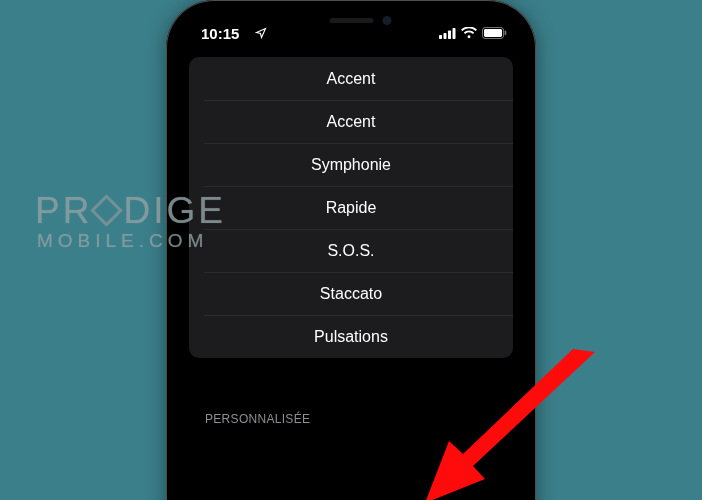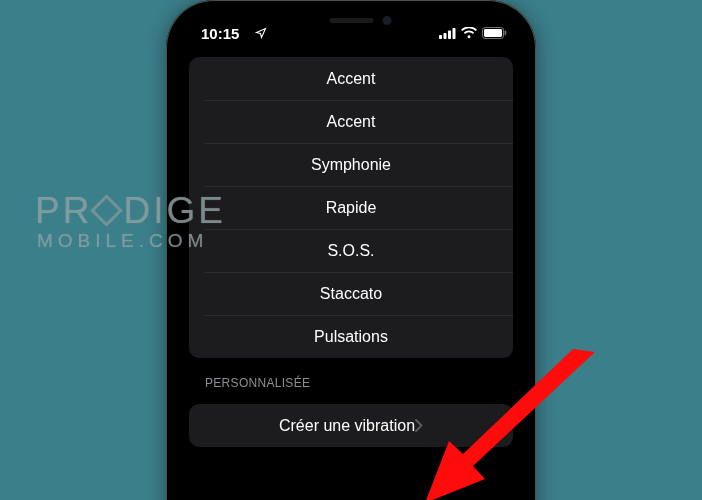--- a/index.html
+++ b/index.html
@@ -101,20 +101,21 @@
       top: 0; left: 15px; right: 0;
       height: 1px;
       background: #2c2c2e;
     }
     .section-header {
       font-size: 12px;
       color: #8e8e93;
       text-transform: uppercase;
       letter-spacing: 0.3px;
       padding: 18px 16px 6px 16px;
+      margin-top: 36px;
     }
     .chevron svg { display: block; }
     .watermark {
       position: absolute;
       left: 35px;
       top: 192px;
       font-family: Impact, "Arial Black", sans-serif;
       color: rgba(135,152,155,0.75);
       text-shadow: 0 0 1px rgba(200,210,212,0.4);
       pointer-events: none;
@@ -211,30 +212,20 @@
         <div class="row">
           <span>Staccato</span>
         </div>
         <div class="row">
           <span>Pulsations</span>
         </div>
       </div>
 
       <div class="section-header">PERSONNALISÉE</div>
 
-      <div class="group">
-        <div class="row">
-          <span>Créer une vibration</span>
-          <span class="chevron">
-            <svg width="8" height="13" viewBox="0 0 8 13">
-              <path d="M1 1 L6.5 6.5 L1 12" stroke="#5a5a5e" stroke-width="2" fill="none" stroke-linecap="round" stroke-linejoin="round"></path>
-            </svg>
-          </span>
-        </div>
-      </div>
     </div>
   </div>
 </div>
 
 <div class="watermark">
   <div class="l1">
     <span>PR</span>
     <span class="diamond"></span>
     <span>DIGE</span>
   </div>

